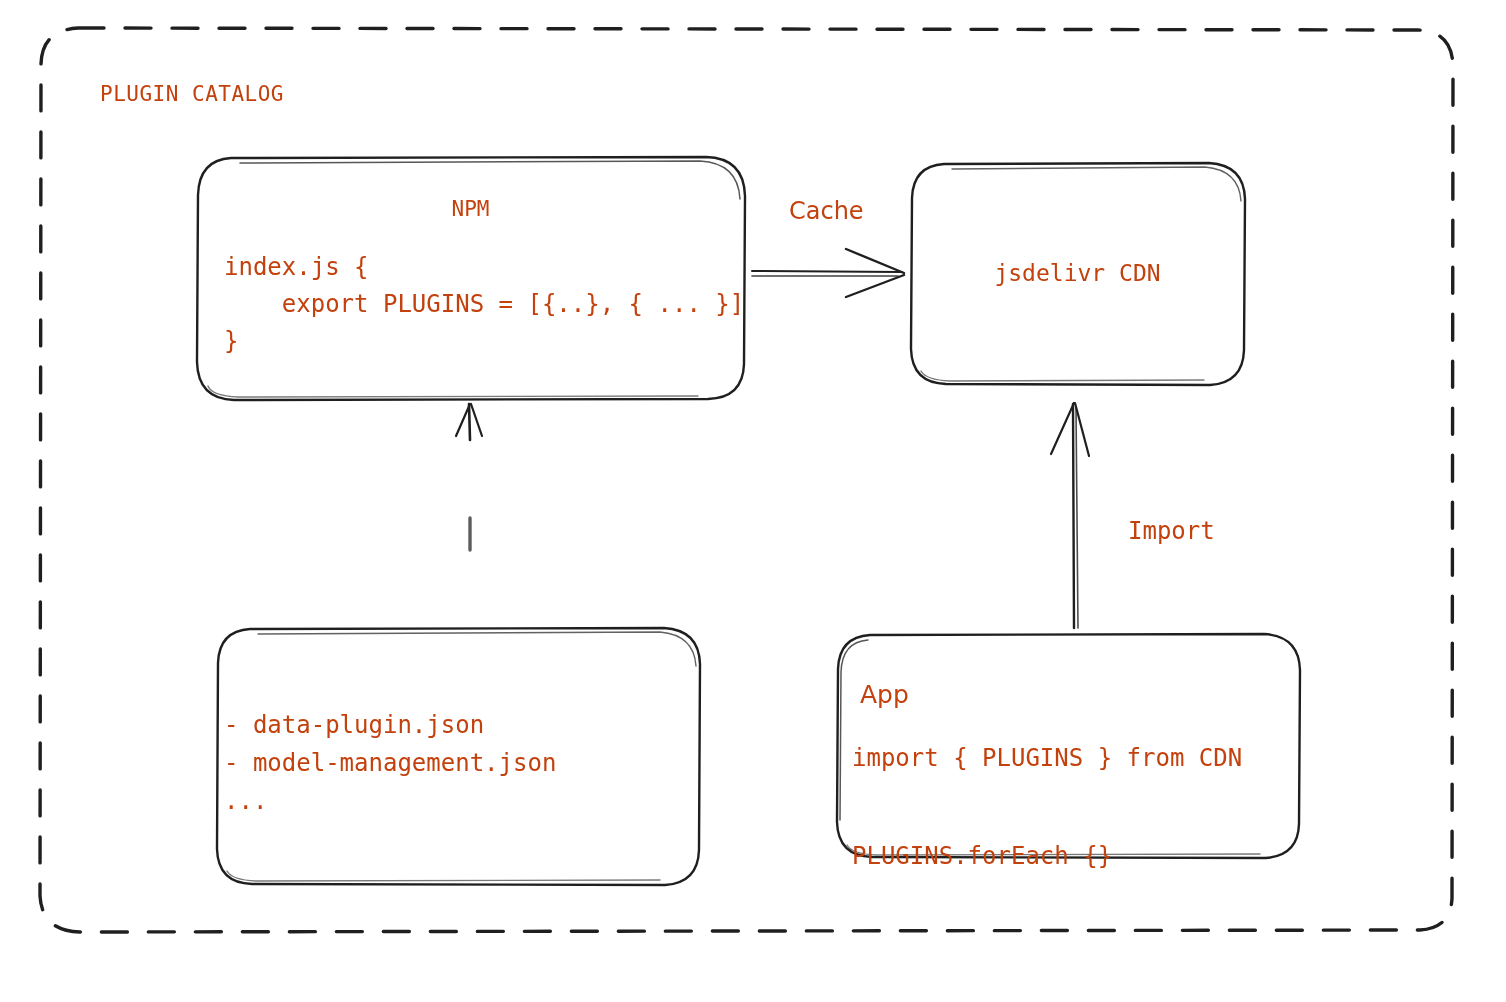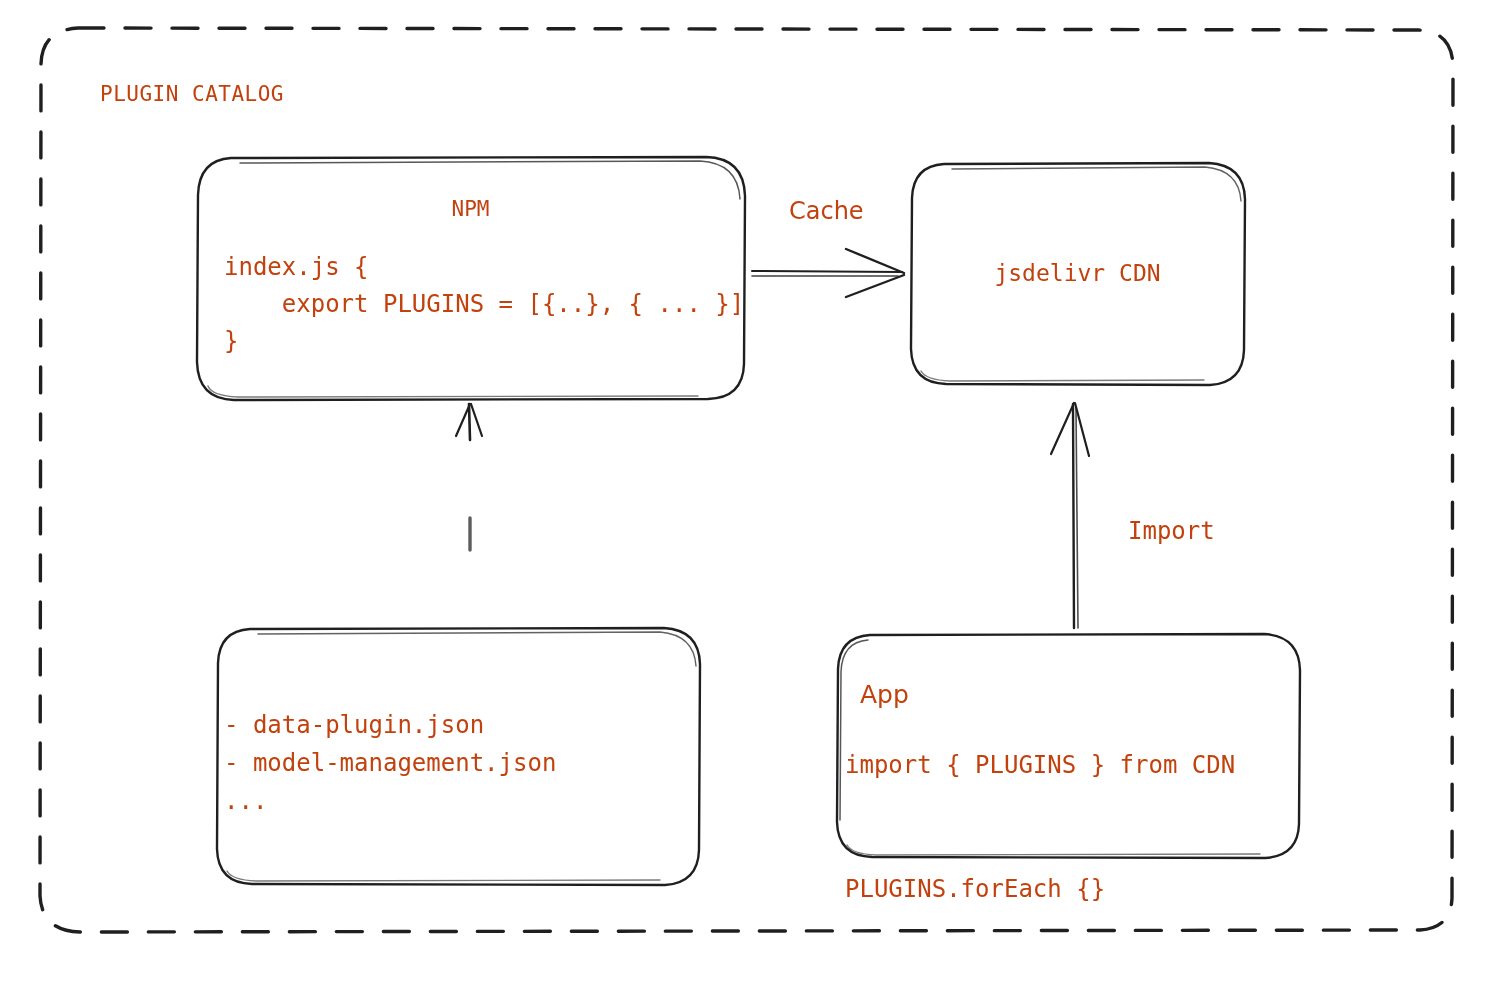--- a/index.html
+++ b/index.html
@@ -82,23 +82,23 @@
     font-size: 23px;
   }
 
   
   #app-node { left: 836px; top: 634px; width: 464px; height: 224px; border-radius: 28px; }
   #app-title {
     left: 24px; top: 46px;
     font-size: 25px;
   }
   #app-code {
-    left: 9px; top: 100px;
-    font-size: 24px;
-    line-height: 62px;
+    left: 16px; top: 100px;
+    font-size: 24px;
+    line-height: 49px;
   }
 
   
   #cache-label {
     left: 789px; top: 197px;
     font-size: 24px;
   }
   #webpack-label {
     left: 374px; top: 447px;
     font-size: 23px;

